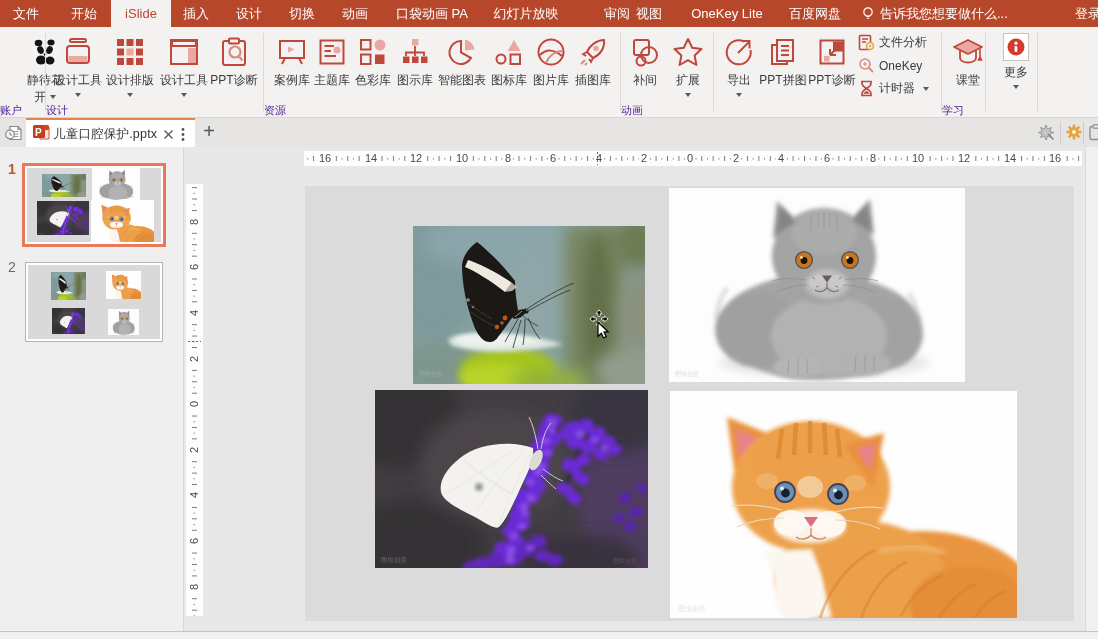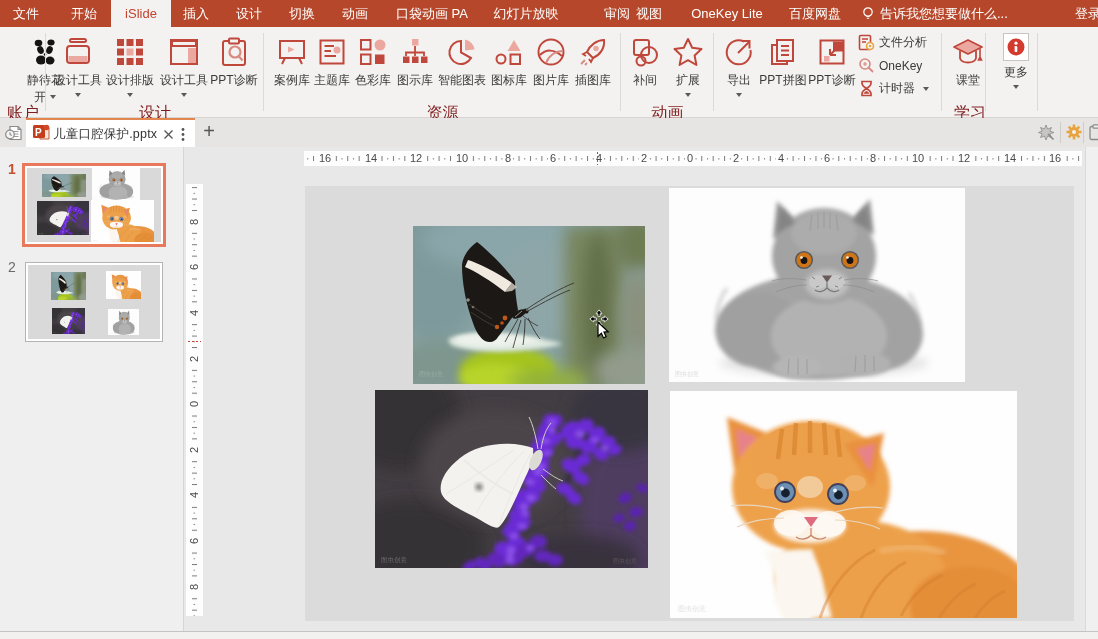--- a/index.html
+++ b/index.html
@@ -13,21 +13,21 @@
 .ttab { position:absolute; top:0; height:27px; line-height:27px; color:#fff; font-size:13px; text-align:center; }
 #activetab { position:absolute; top:0; height:27px; line-height:27px; background:#F4F2F1; color:#C0432E; font-size:13px; text-align:center; }
 
 
 #ribbon { position:absolute; left:0; top:27px; width:1098px; height:91px; background:#F4F2F1; border-bottom:1px solid #D8D5D2; }
 .rsep { position:absolute; top:6px; width:1px; height:78px; background:#DCD9D6; }
 .rbtn { position:absolute; top:0; text-align:center; }
 .rbtn .ic { display:flex; justify-content:center; align-items:center; height:34px; margin-top:8px; }
 .rbtn .lb { font-size:12px; color:#3a3a3a; margin-top:3px; white-space:nowrap; }
 .darr { display:block; margin:4px auto 0; width:0; height:0; border-left:3.5px solid transparent; border-right:3.5px solid transparent; border-top:4px solid #5a5a5a; }
-.glabel { position:absolute; top:76px; font-size:16px; color:#7f1d1d; text-align:center; white-space:nowrap; }
+.glabel { position:absolute; top:76px; font-size:11px; color:#4c1d95; white-space:nowrap; }
 .minirow { position:absolute; display:flex; align-items:center; font-size:12px; color:#3a3a3a; white-space:nowrap; }
 .minirow svg { margin-right:4px; }
 
 
 #tabstrip { position:absolute; left:0; top:118px; width:1098px; height:29px; background:#E7E5E4; }
 #doctab { position:absolute; left:26px; top:0; width:169px; height:29px; background:#fff; border-top:2px solid #E2854E; }
 #plusbtn { position:absolute; left:197px; top:0; width:24px; height:29px; color:#555; font-size:20px; line-height:27px; text-align:center; font-weight:400;}
 .tsep { position:absolute; top:4px; width:1px; height:21px; background:#CFCCC9; }
 
 

